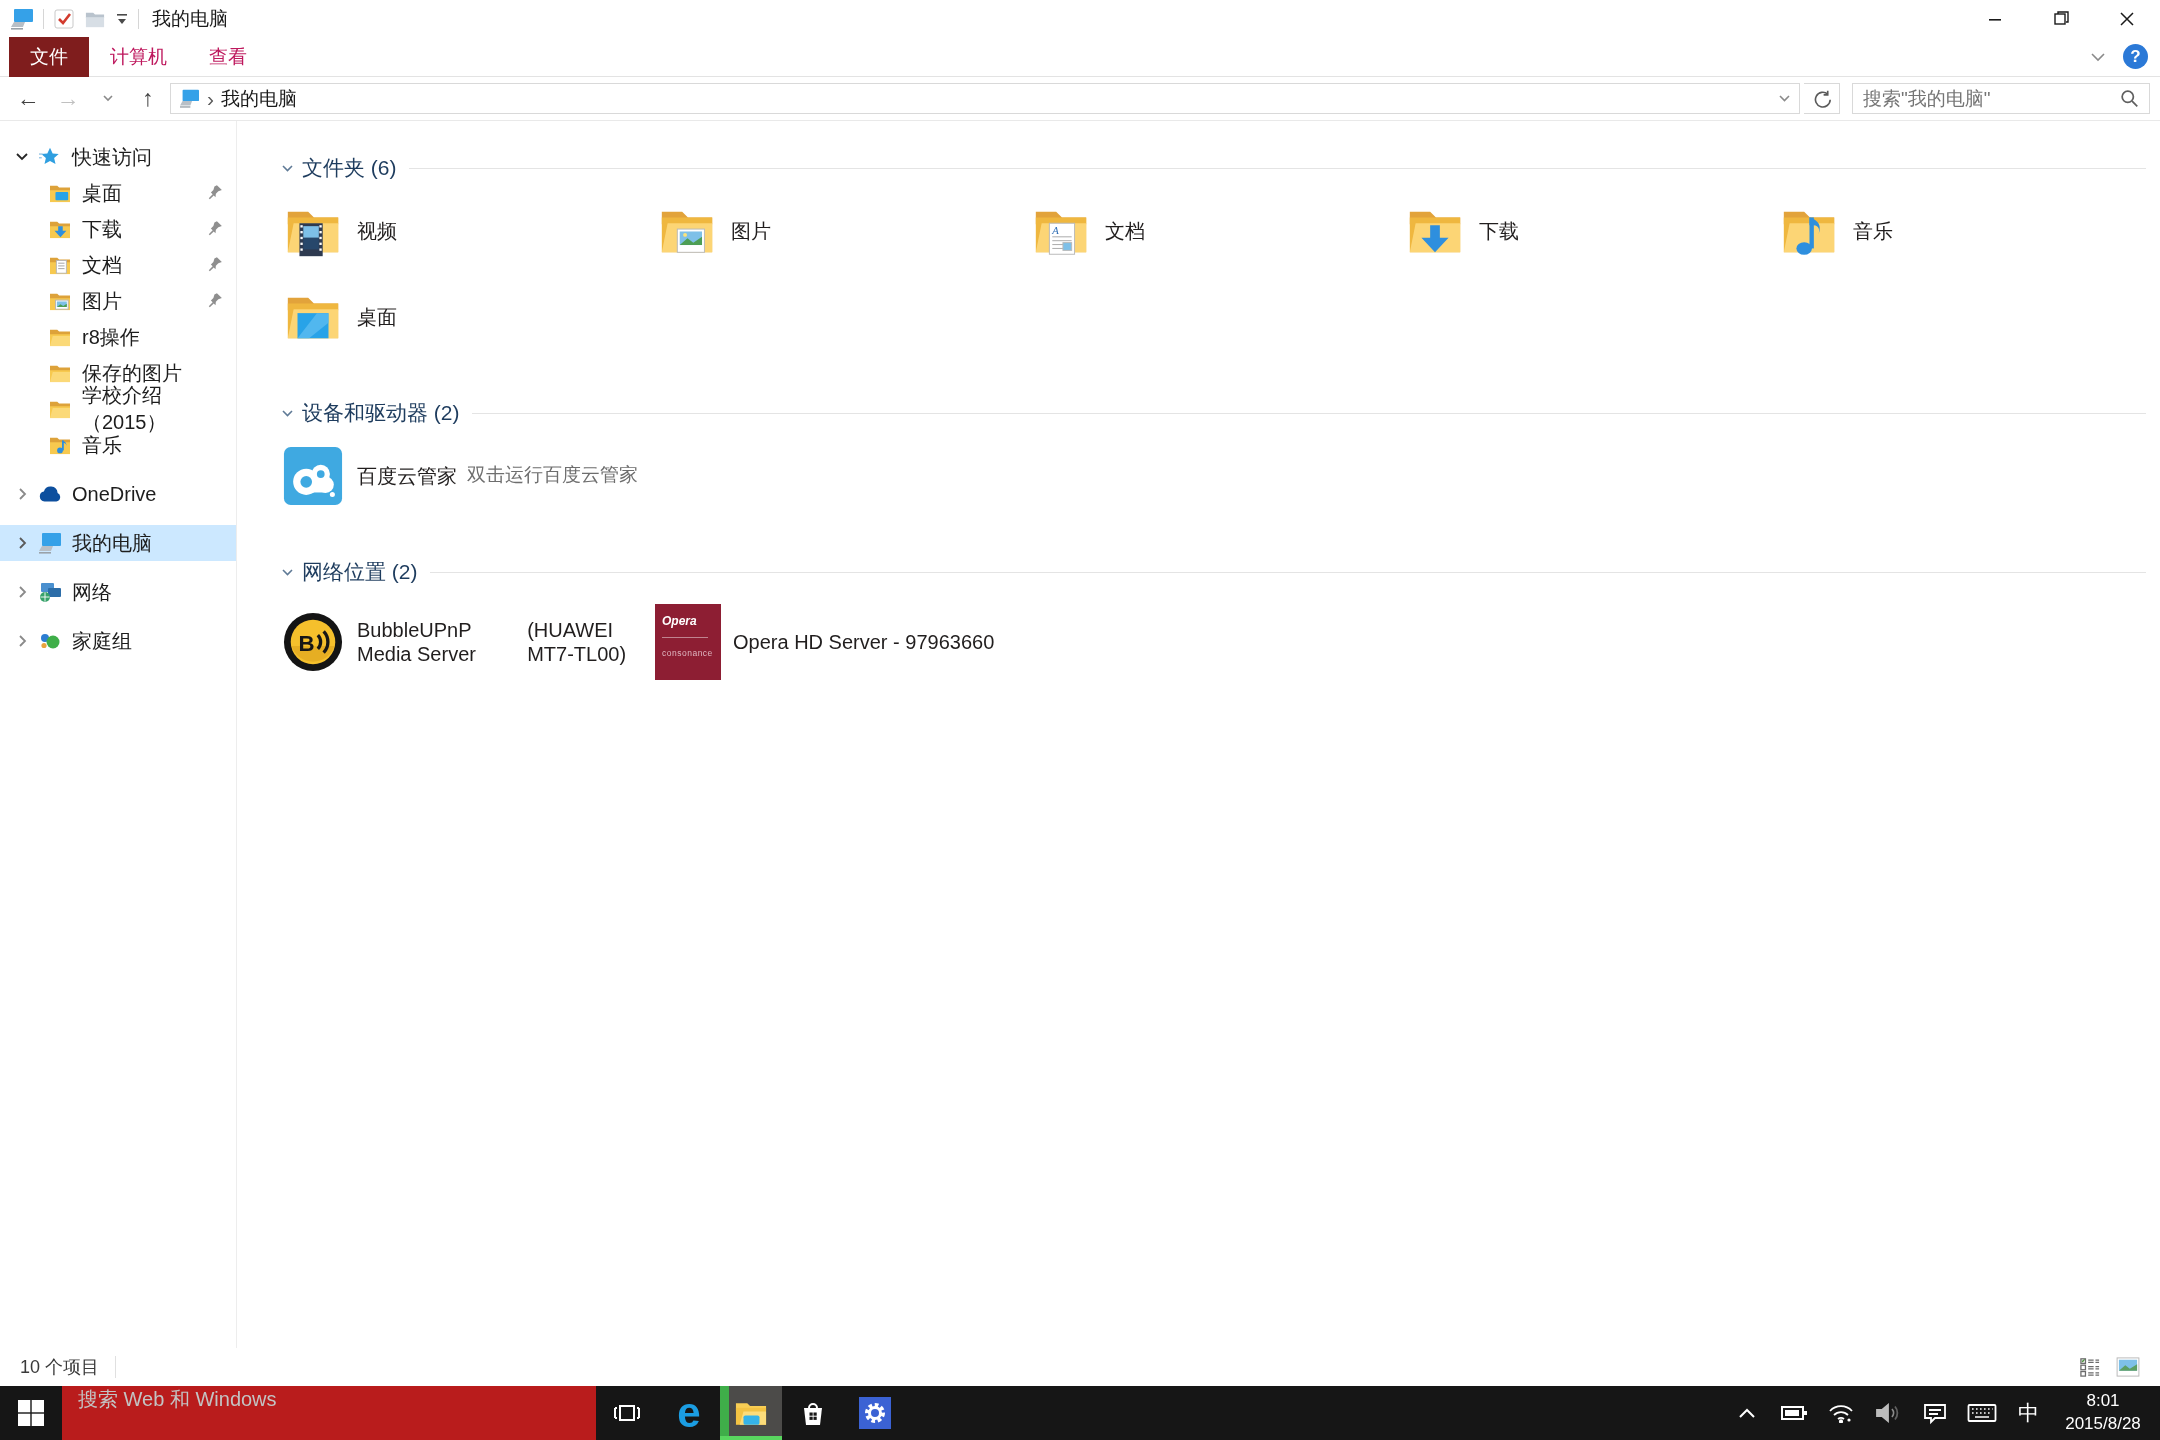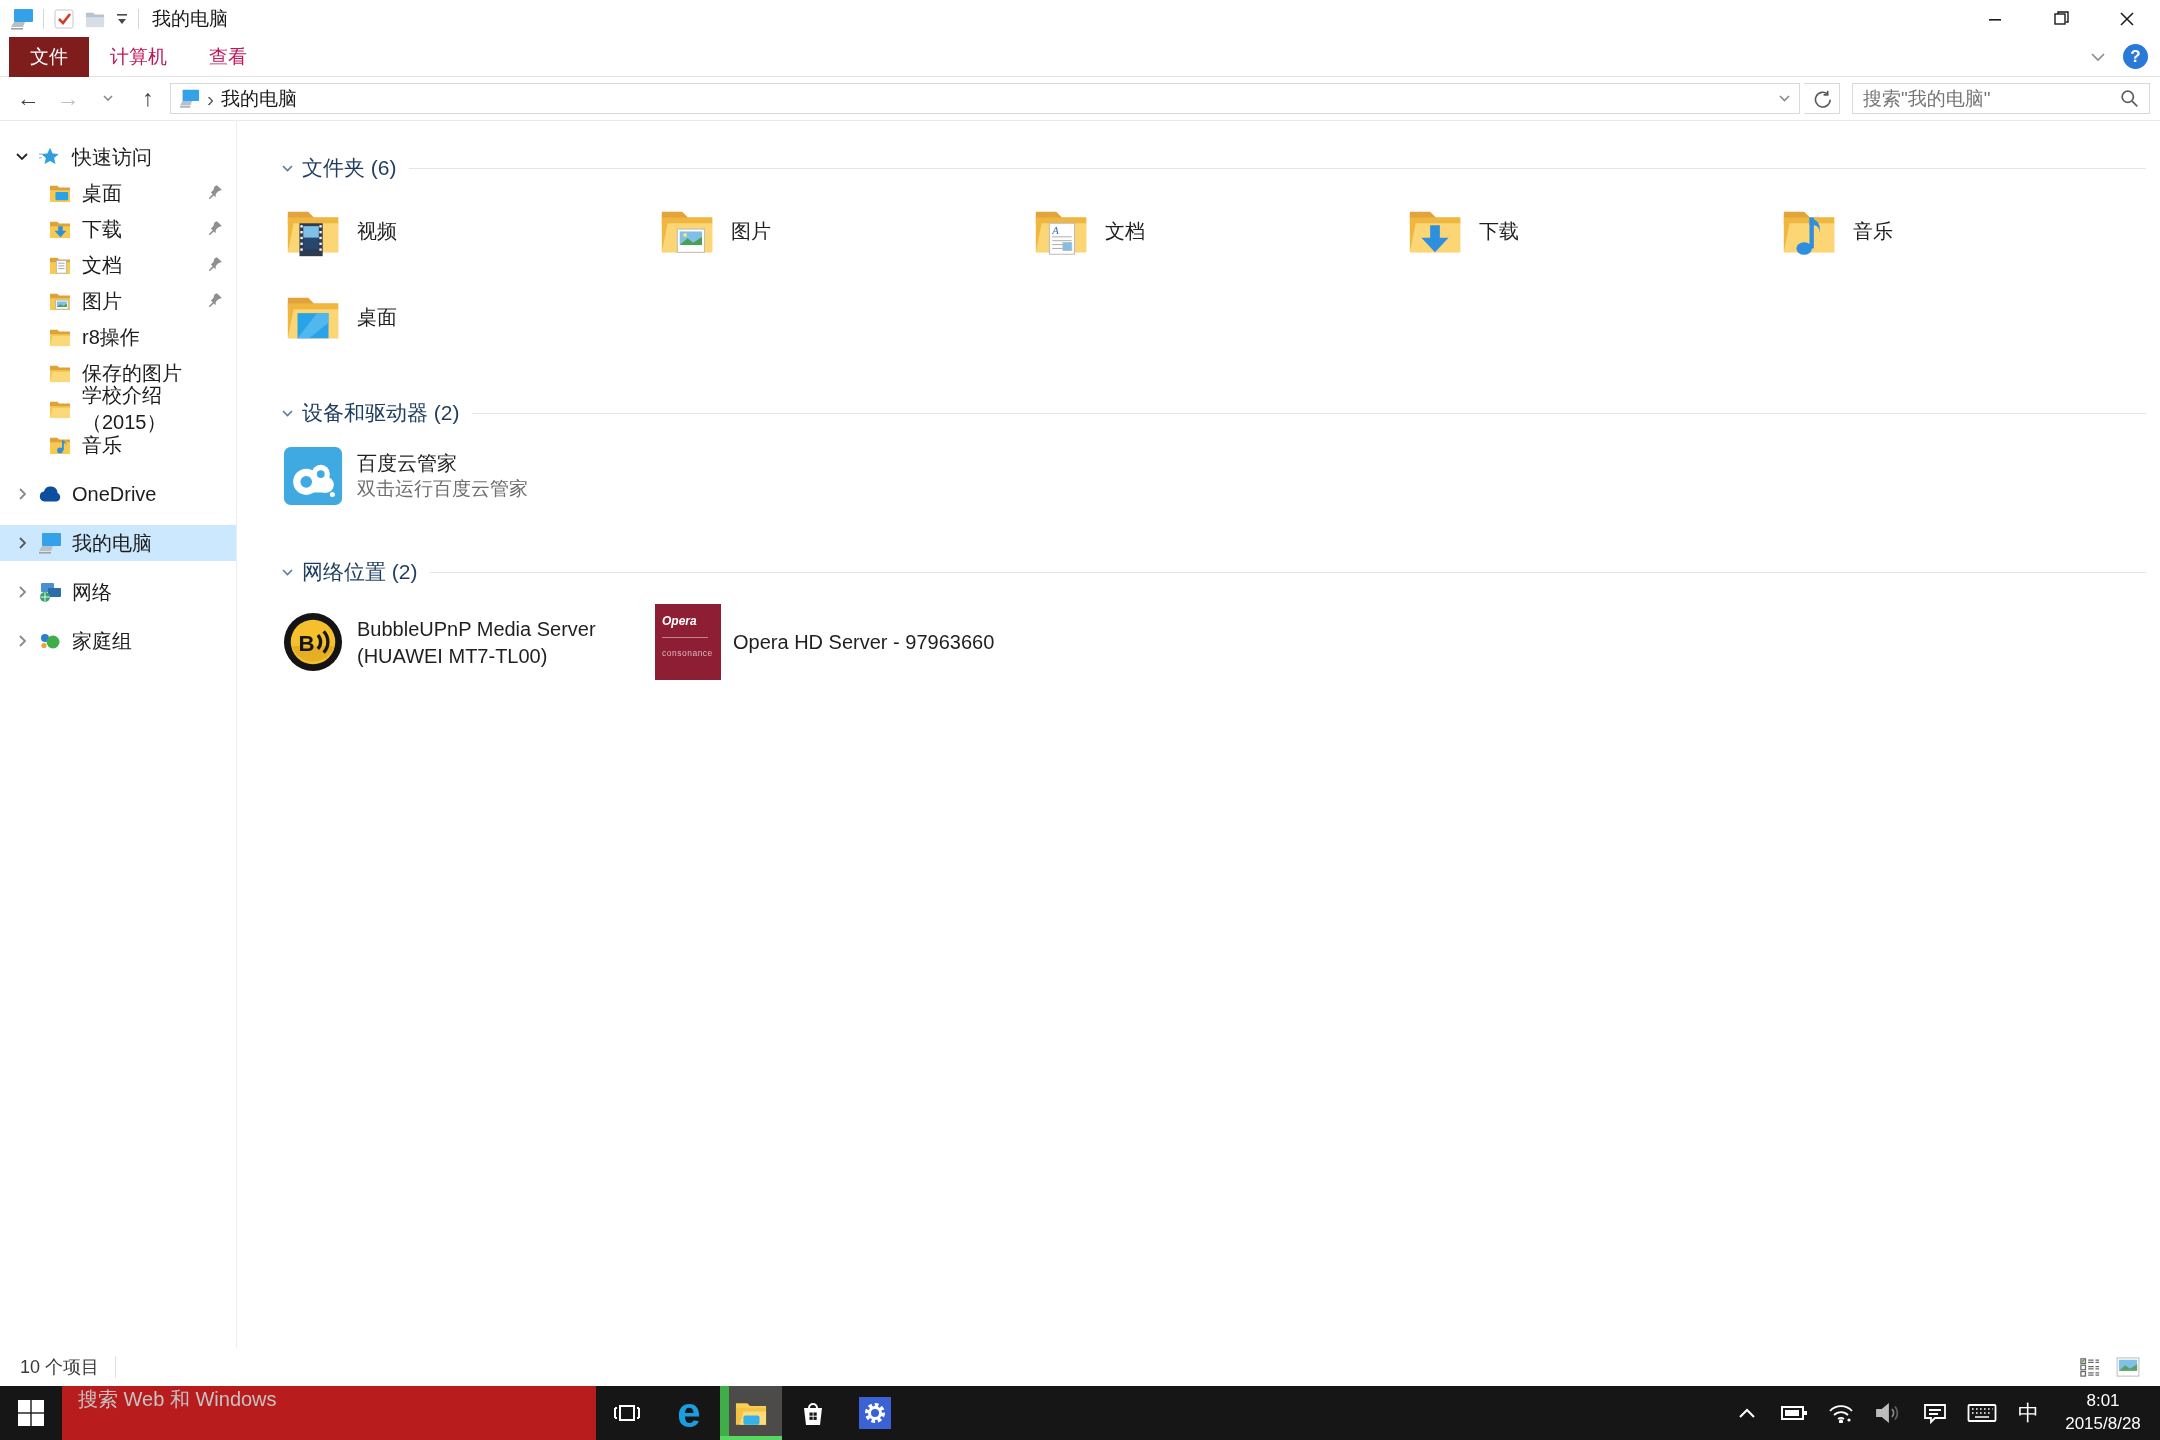--- a/index.html
+++ b/index.html
@@ -44,21 +44,21 @@
   .pin { position:absolute; right:12px; top:8px; }
 
   .content { flex:1; padding-left:44px; overflow:hidden; }
   .section-header { display:flex; align-items:center; margin-top:29px; margin-bottom:16px; font-size:21px; color:#1e3c5e; }
   .section-header:first-child { margin-top:33px; }
   .section-header .chev { margin-right:8px; display:flex; }
   .section-header .rule { flex:1; height:1px; background:#e4e4e4; margin-left:12px; margin-right:14px; }
   .tiles { display:flex; flex-wrap:wrap; }
   .tile { width:374px; height:66px; display:flex; align-items:center; margin-bottom:20px; font-size:20px; color:#211e1e; }
   .tile .t-icon { width:64px; height:64px; margin-right:12px; flex-shrink:0; display:flex; align-items:center; justify-content:center; }
-  .tile-lines { display:flex; flex-direction:column; gap:3px; line-height:1.2; }
+  .tile-lines { display:flex; flex-direction:row; gap:10px; line-height:1.2; }
   .tile-sub { font-size:19px; color:#6e6e6e; }
   .drive-tile { width:430px; }
   .drive-col { display:flex; flex-direction:column; gap:5px; }
   .drive-name { font-size:20px; color:#211e1e; }
   .drive-bar { width:284px; height:17px; background:#e6e6e6; border:1px solid #cfcfcf; }
   .drive-fill { height:100%; background:#26a0da; }
   .drive-caption { font-size:19px; color:#6e6e6e; }
   .opera-box { width:66px; height:76px; background:#8d1e33; color:#fff; display:flex; flex-direction:column; align-items:flex-start; padding:10px 6px 6px 7px; }
   .opera-word { font-style:italic; font-weight:bold; font-size:12px; }
   .opera-line { width:46px; height:1px; background:rgba(255,255,255,.45); margin:9px 0 10px; }

